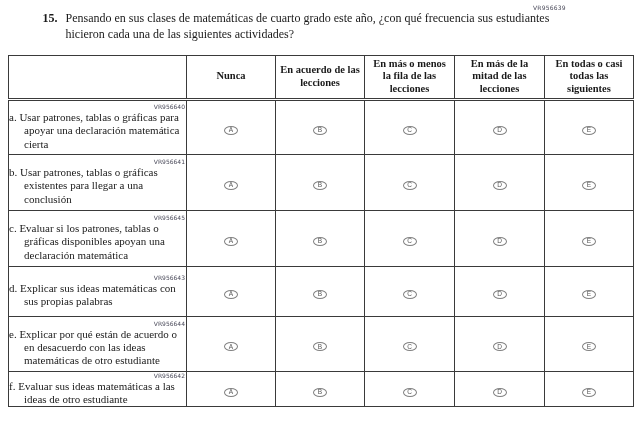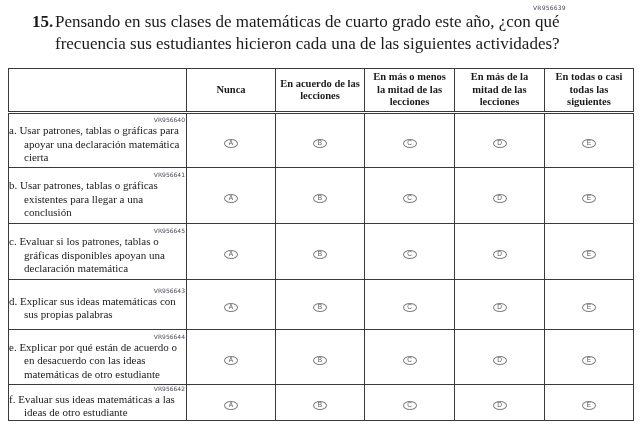--- a/index.html
+++ b/index.html
@@ -20,22 +20,23 @@
     font-size: 6px;
     letter-spacing: 0.2px;
     color: #4a4a5a;
     font-family: "DejaVu Sans", sans-serif;
   }
   .question-block {
     padding: 11px 60px 0 32px;
   }
   .q-line {
     display: flex;
-    font-size: 17px;
+    font-size: 12px;
     line-height: 1.32;
+    justify-content: center;
   }
   .q-number {
     font-weight: bold;
     flex: 0 0 23px;
   }
   .q-text { max-width: 505px; font-family: Liberation Serif, serif; }
   .instruction {
     margin: 9px 0 0 23px;
     font-size: 11.5px;
   }
@@ -125,21 +126,21 @@
         <col style="width:89px">
         <col style="width:90px">
         <col style="width:90px">
         <col style="width:89px">
     </colgroup>
     <thead>
       <tr>
         <th></th>
       <th>Nunca</th>
           <th>En acuerdo de las lecciones</th>
-          <th>En más o menos la mitad de las lecciones</th>
+          <th>En más o menos la fila de las lecciones</th>
           <th>En más de la mitad de las lecciones</th>
           <th>En todas o casi todas las siguientes</th>
         </tr>
     </thead>
     <tbody>
         <tr>
       <td class="item-cell">
         <span class="item-code">VR956640</span>
         <span class="item-line"><span>a.</span> <span>Usar patrones, tablas o gráficas para apoyar una declaración matemática cierta</span></span>
       </td>

